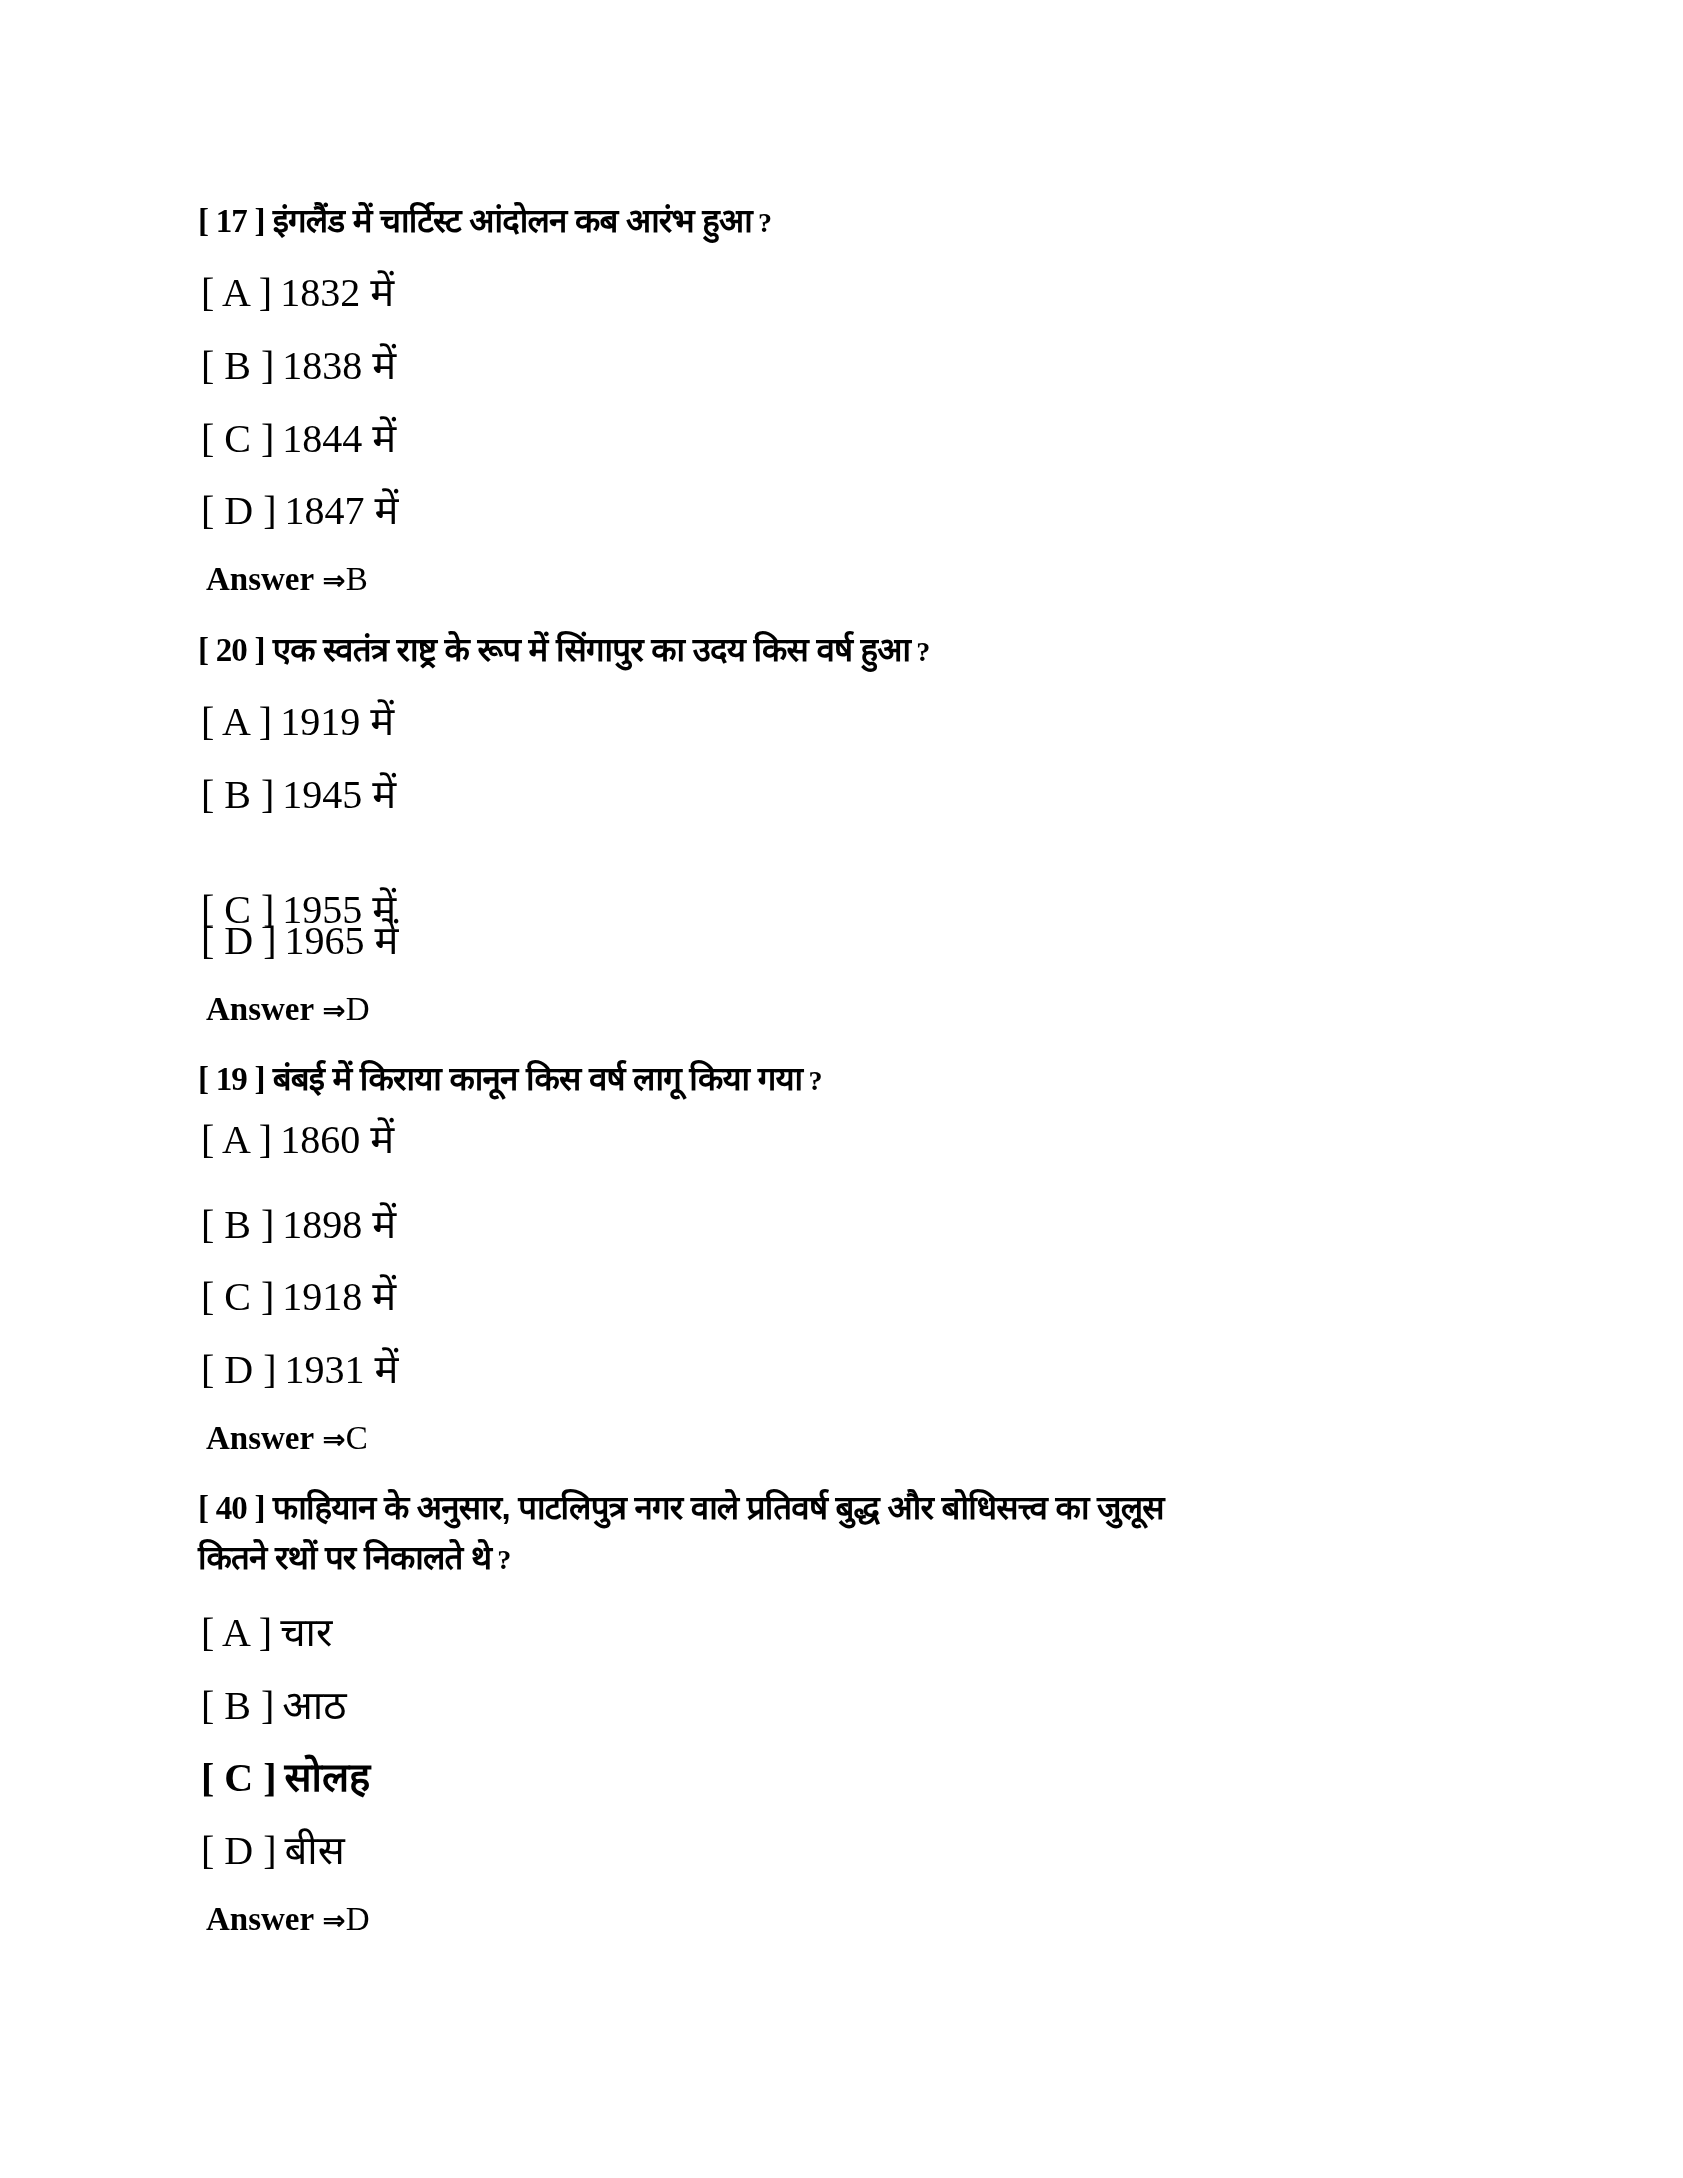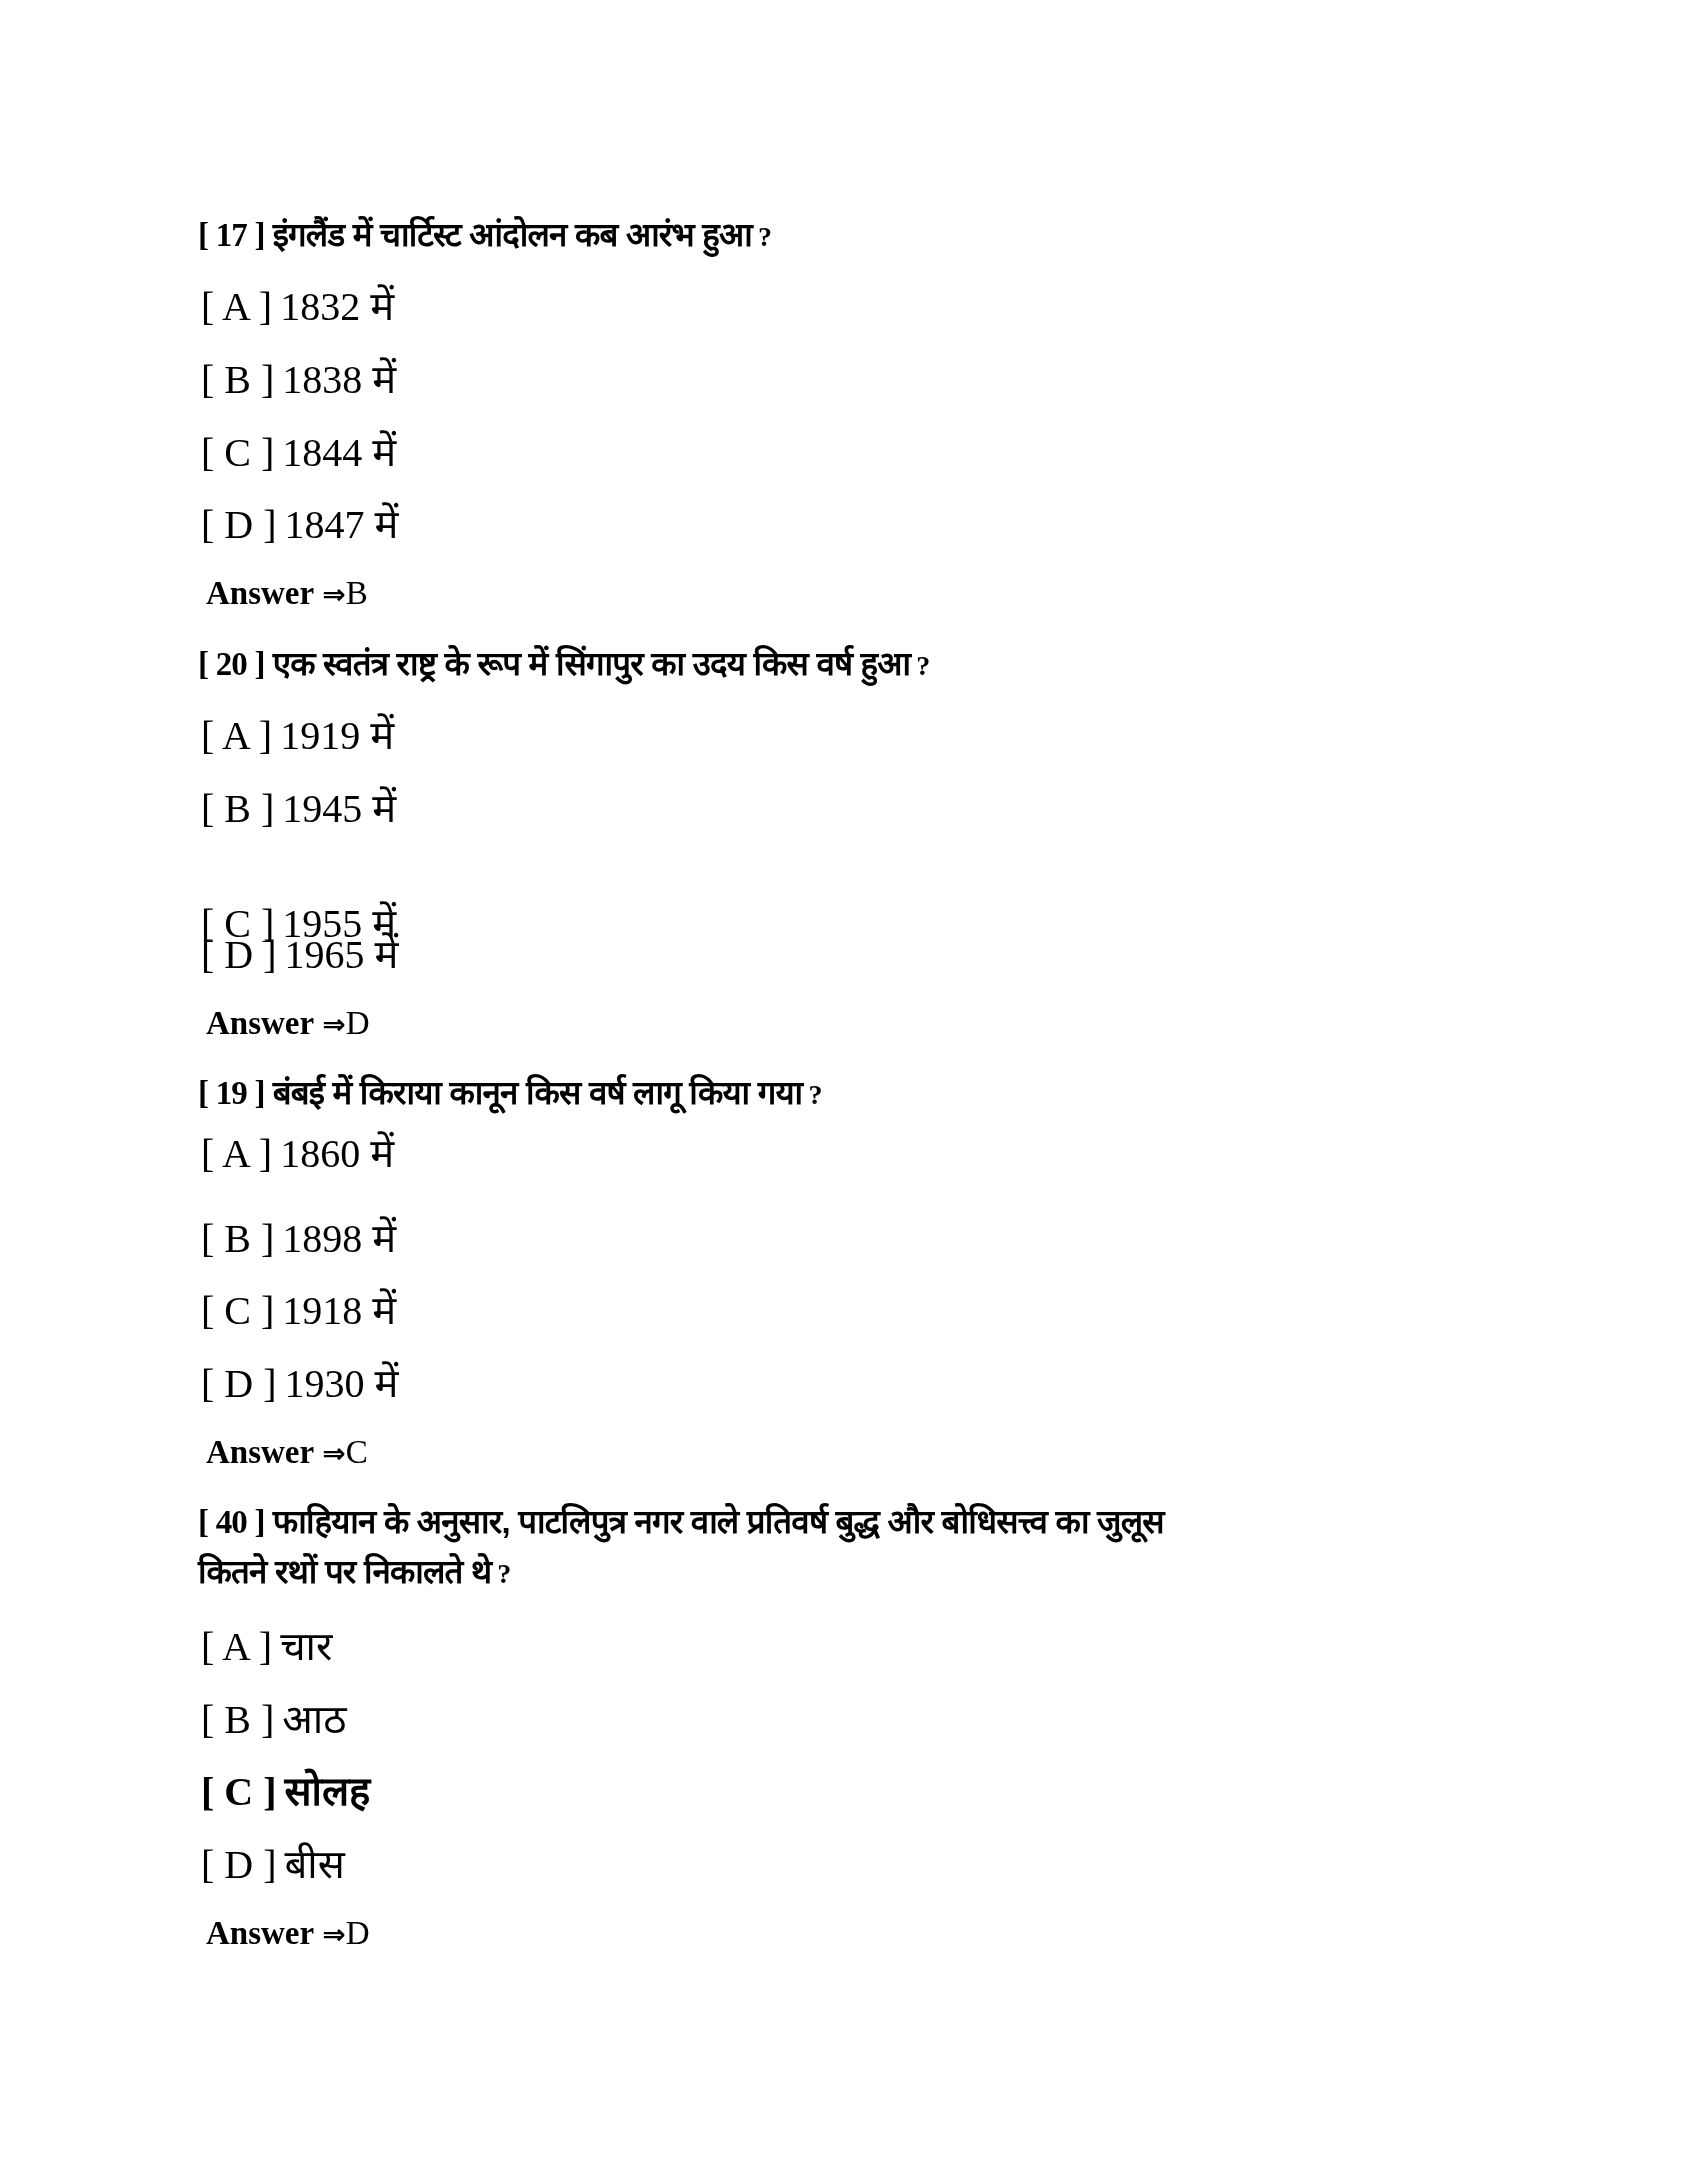--- a/index.html
+++ b/index.html
@@ -12,21 +12,21 @@
     height: 2178px;
     position: relative;
     overflow: hidden;
     color: #000000;
     font-family: "Liberation Serif", "DejaVu Serif", serif;
   }
   .line {
     position: absolute;
     left: 198px;
     white-space: nowrap;
-    line-height: 64px;
+    line-height: 36px;
     height: 44px;
   }
   .question {
     font-family: "Liberation Sans", "DejaVu Sans", sans-serif;
     font-weight: bold;
     font-size: 33px;
     letter-spacing: -0.8px;
     transform-origin: left center;
   }
   .question .qnum {
@@ -115,21 +115,21 @@
 <div class="line option" style="top:1122px;">
   <span class="olabel">[ A ]</span><span class="otext">1860 में</span>
 </div>
 <div class="line option" style="top:1207px;">
   <span class="olabel">[ B ]</span><span class="otext">1898 में</span>
 </div>
 <div class="line option" style="top:1279px;">
   <span class="olabel">[ C ]</span><span class="otext">1918 में</span>
 </div>
 <div class="line option" style="top:1352px;">
-  <span class="olabel">[ D ]</span><span class="otext">1930 में</span>
+  <span class="olabel">[ D ]</span><span class="otext">1931 में</span>
 </div>
 <div class="line answer" style="top:1420px;">
   <span class="alabel">Answer</span><span class="arrow">⇒</span><span class="aval">C</span>
 </div>
 
 <div class="line question" style="top:1490px;">
   <span class="qnum">[ 40 ]</span><span>फाहियान के अनुसार, पाटलिपुत्र नगर वाले प्रतिवर्ष बुद्ध और बोधिसत्त्व का जुलूस</span>
 </div>
 <div class="line question" style="top:1540px;">
   <span>कितने रथों पर निकालते थे</span><span class="qmark">?</span>

